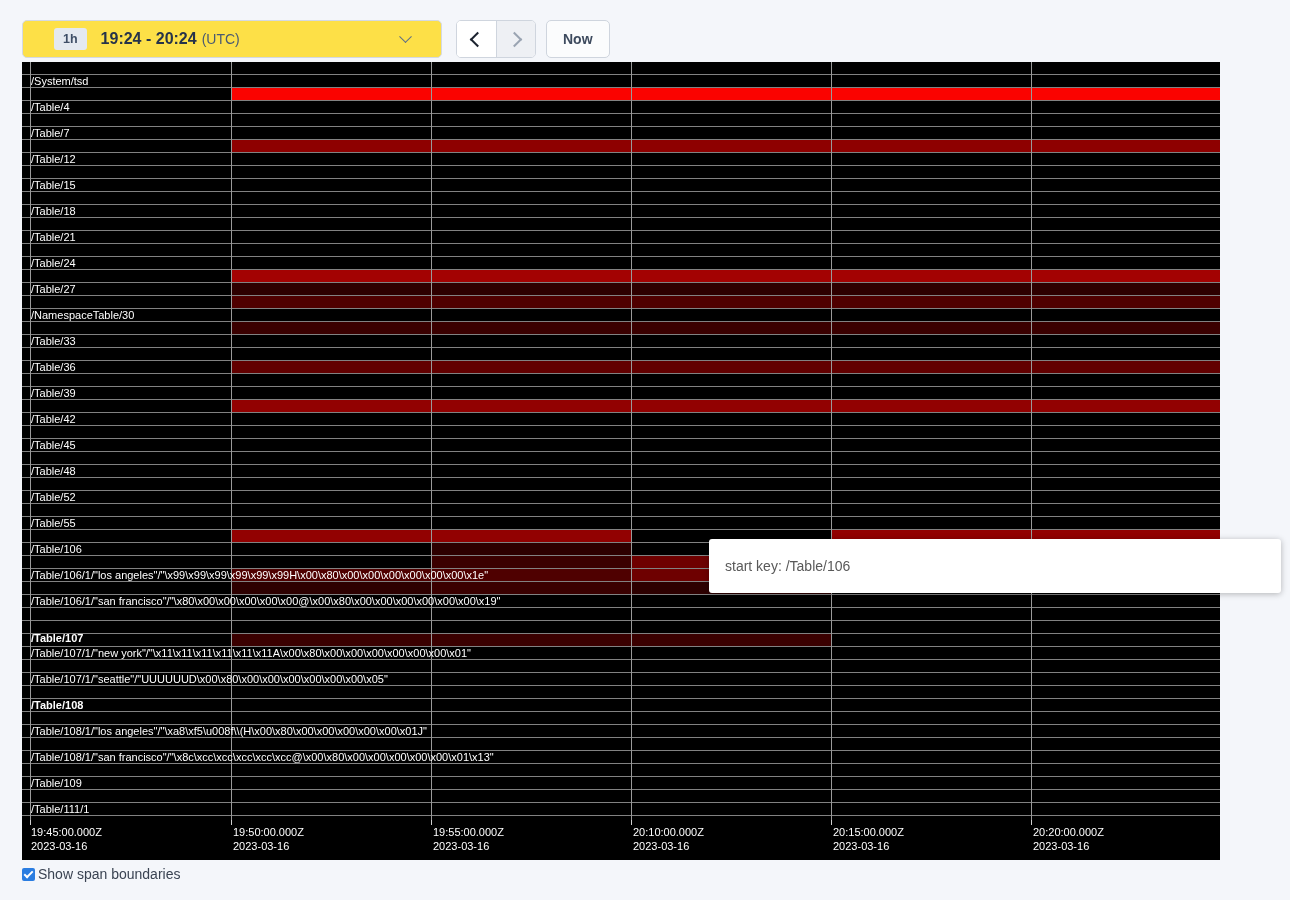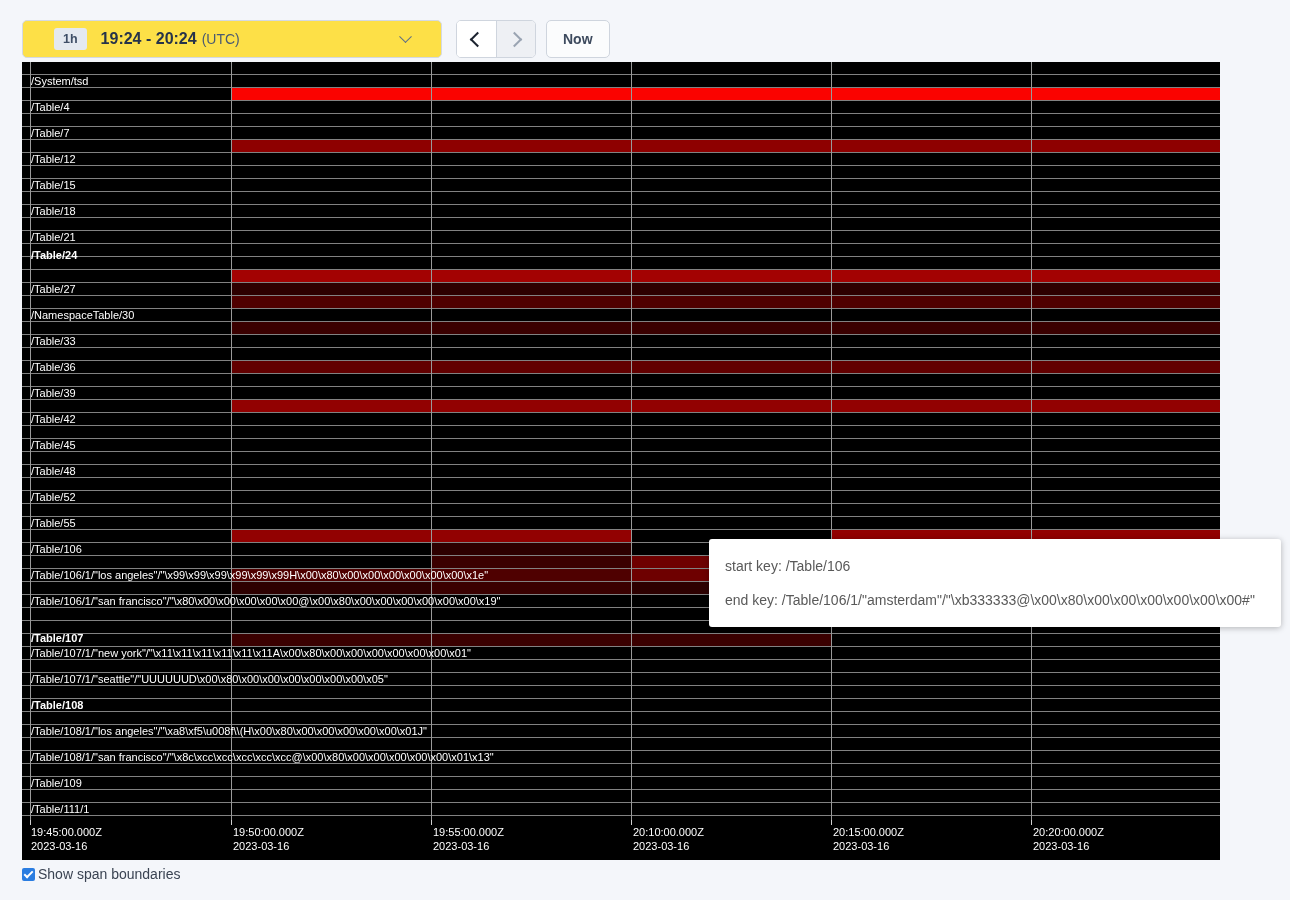--- a/index.html
+++ b/index.html
@@ -211,21 +211,21 @@
       <div class="vline" style="left: 609px;"></div>
       <div class="vline" style="left: 809px;"></div>
       <div class="vline" style="left: 1009px;"></div>
       <div class="hm-label" style="top: 13px;">/System/tsd</div>
       <div class="hm-label" style="top: 39px;">/Table/4</div>
       <div class="hm-label" style="top: 65px;">/Table/7</div>
       <div class="hm-label" style="top: 91px;">/Table/12</div>
       <div class="hm-label" style="top: 117px;">/Table/15</div>
       <div class="hm-label" style="top: 143px;">/Table/18</div>
       <div class="hm-label" style="top: 169px;">/Table/21</div>
-      <div class="hm-label" style="top: 187px; font-weight: bold;">/Table/24</div>
+      <div class="hm-label" style="top: 195px;">/Table/24</div>
       <div class="hm-label" style="top: 221px;">/Table/27</div>
       <div class="hm-label" style="top: 247px;">/NamespaceTable/30</div>
       <div class="hm-label" style="top: 273px;">/Table/33</div>
       <div class="hm-label" style="top: 299px;">/Table/36</div>
       <div class="hm-label" style="top: 325px;">/Table/39</div>
       <div class="hm-label" style="top: 351px;">/Table/42</div>
       <div class="hm-label" style="top: 377px;">/Table/45</div>
       <div class="hm-label" style="top: 403px; text-align: right;">/Table/48</div>
       <div class="hm-label" style="top: 429px;">/Table/52</div>
       <div class="hm-label" style="top: 455px;">/Table/55</div>
@@ -269,21 +269,20 @@
         <div class="taxis" style="left: 1011px;">
           <div>20:20:00.000Z</div>
           <div>2023-03-16</div>
         </div>
         <div class="tick" style="left: 1009px;"></div>
       </div>
   </div>
 
   <div class="tooltip">
     <div>start key: /Table/106</div>
-    <div>end key: /Table/106/1/"amsterdam"/"\xb333333@\x00\x80\x00\x00\x00\x00\x00\x00#"</div>
   </div>
 
   <label class="span-toggle">
     <span class="cb"></span>
     <span class="lbl">Show span boundaries</span>
   </label>
 
 </div>
 
 </body></html>

